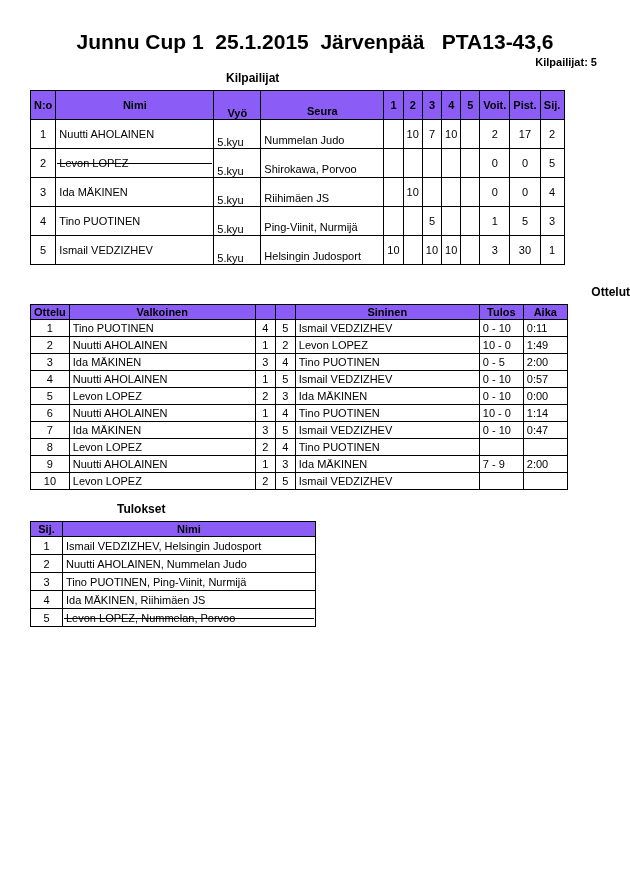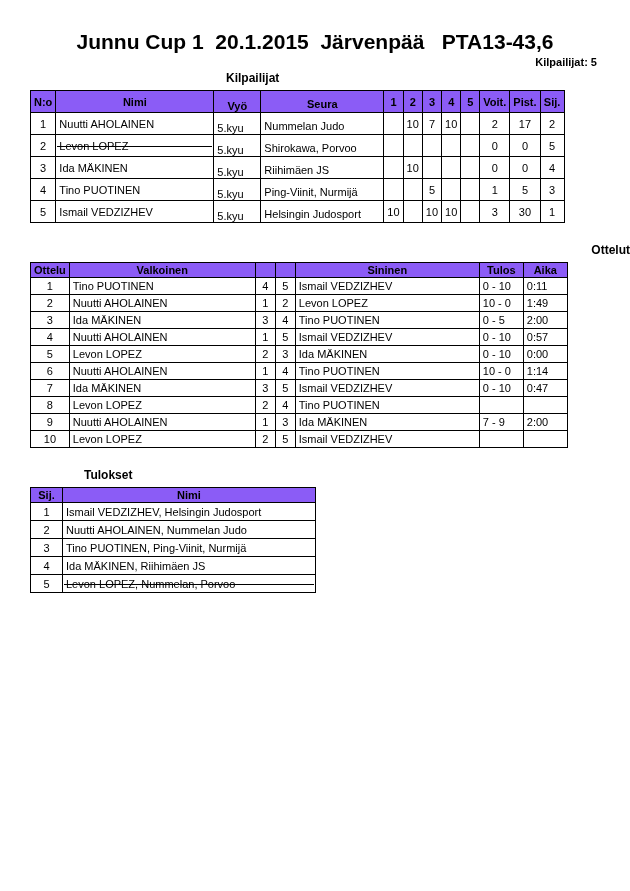--- a/index.html
+++ b/index.html
@@ -19,56 +19,56 @@
   .count {
     margin: 2px 33px 0 0;
     font-size: 11px; font-weight: bold;
     text-align: right; line-height: 13px;
   }
   .section-title {
     font-size: 12px; font-weight: bold; line-height: 14px;
   }
   .st-kilp { margin: 2px 15px 5px 0; padding-left: 226px; }
   .st-ottelut { margin: 20px 0 5px 0; padding-left: 274px; text-align: right; }
-  .st-tulokset { margin: 20px 0 5px 0; padding-left: 84px; }
+  .st-tulokset { margin: 12px 0 5px 0; padding-left: 117px; }
 
   table {
     border-collapse: collapse; table-layout: fixed;
     margin-left: 30px;
   }
   th, td {
     border: 1px solid #000;
     font-size: 11px;
     padding: 0 3px;
     overflow: hidden; white-space: nowrap;
     vertical-align: middle;
   }
   thead th { background: #8b5cf6; font-weight: bold; height: 15px; }
   tbody td { height: 18px; }
   table.ottelut tbody td { height: 17px; }
 
   .ac { text-align: center; }
   .al { text-align: left; }
   .ar { text-align: left; padding-right: 4px; }
-  .c-vyo { vertical-align: top; padding-top: 9px; }
+  .c-vyo { vertical-align: top; padding-top: 16px; }
   .c-seura { vertical-align: bottom; padding-bottom: 2px; }
 
   td.strikeable { position: relative; }
   td.struck::after {
     content: ""; position: absolute;
     left: 1px; right: 1px; top: 50%;
     border-top: 1px solid #000; height: 0;
   }
 </style>
 </head>
 <body>
 
 <div>
 
-  <h1 class="title">Junnu Cup 1  20.1.2015  Järvenpää   PTA13-43,6</h1>
+  <h1 class="title">Junnu Cup 1  25.1.2015  Järvenpää   PTA13-43,6</h1>
   <div class="count">Kilpailijat: 5</div>
 
   <div class="section-title st-kilp">Kilpailijat</div>
   <table class="kilp">
     <colgroup>
       <col style="width:22px">
         <col style="width:158px">
         <col style="width:47px">
         <col style="width:123px">
       <col style="width:19px">

